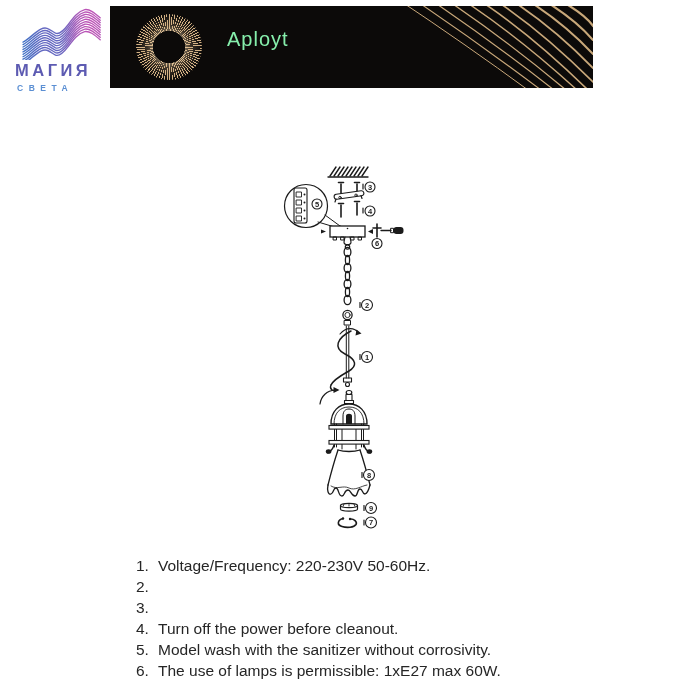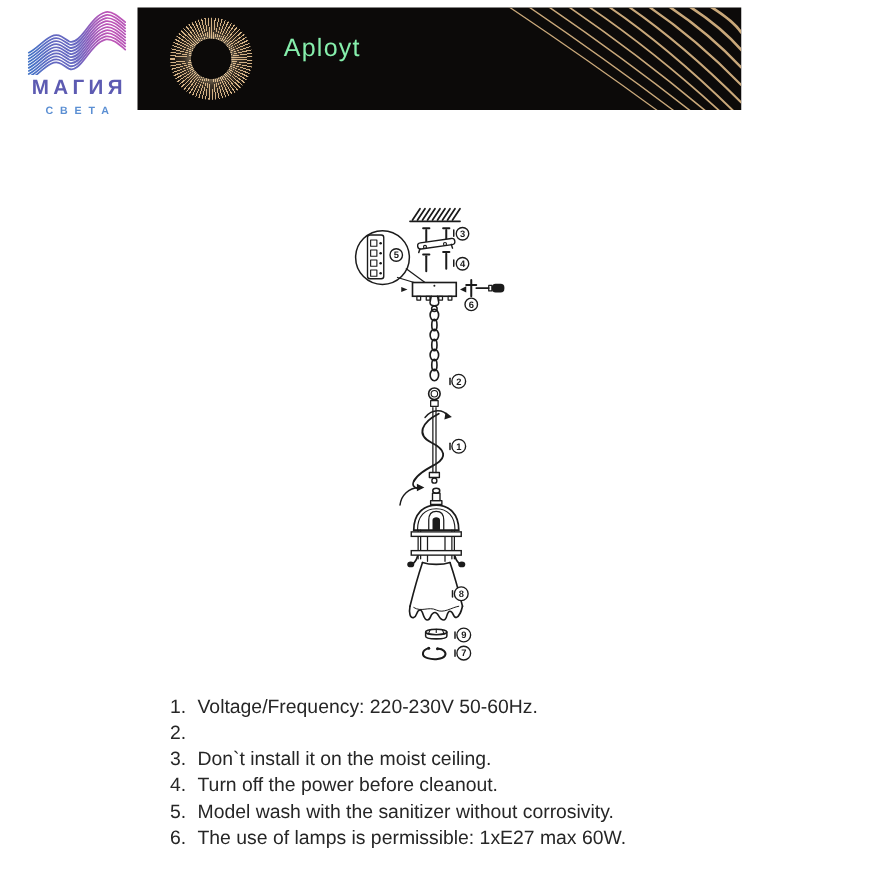--- a/index.html
+++ b/index.html
@@ -1,20 +1,20 @@
 <!DOCTYPE html>
 <html><head>
 <meta charset="utf-8">
 <style>
   html,body{margin:0;padding:0;background:#ffffff;}
   .page{position:relative;width:700px;height:700px;background:#ffffff;overflow:hidden;
         font-family:"Liberation Sans",sans-serif;color:#262626;}
 
   
-  .logo{position:absolute;left:12px;top:8px;width:100px;text-align:center;}
+  .logo{position:absolute;left:12px;top:8px;width:100px;}
   .logo-waves{display:block;margin:0 auto;}
   .logo-title{margin-top:1px;font-size:16.5px;font-weight:bold;letter-spacing:3.5px;
               color:#5d5bb2;padding-left:3px;}
   .logo-sub{margin-top:3px;font-size:8.5px;font-weight:bold;letter-spacing:5.5px;
             color:#5b8fd3;padding-left:5px;}
 
   .banner{position:absolute;left:110px;top:6px;width:483px;height:82px;
           background:#0c0a09;overflow:hidden;}
   .sunburst{position:absolute;left:26px;top:8px;width:66px;height:66px;border-radius:50%;
     background:
@@ -286,21 +286,20 @@
   <div class="instructions">
     <div class="instr-row">
       <span class="instr-num">1.</span>
       <span class="instr-text">Voltage/Frequency: 220-230V 50-60Hz.</span>
     </div>
     <div class="instr-row">
       <span class="instr-num">2.</span>
     </div>
     <div class="instr-row">
       <span class="instr-num">3.</span>
-      <span class="instr-text">Don`t install it on the moist ceiling.</span>
     </div>
     <div class="instr-row">
       <span class="instr-num">4.</span>
       <span class="instr-text">Turn off the power before cleanout.</span>
     </div>
     <div class="instr-row">
       <span class="instr-num">5.</span>
       <span class="instr-text">Model wash with the sanitizer without corrosivity.</span>
     </div>
     <div class="instr-row">

